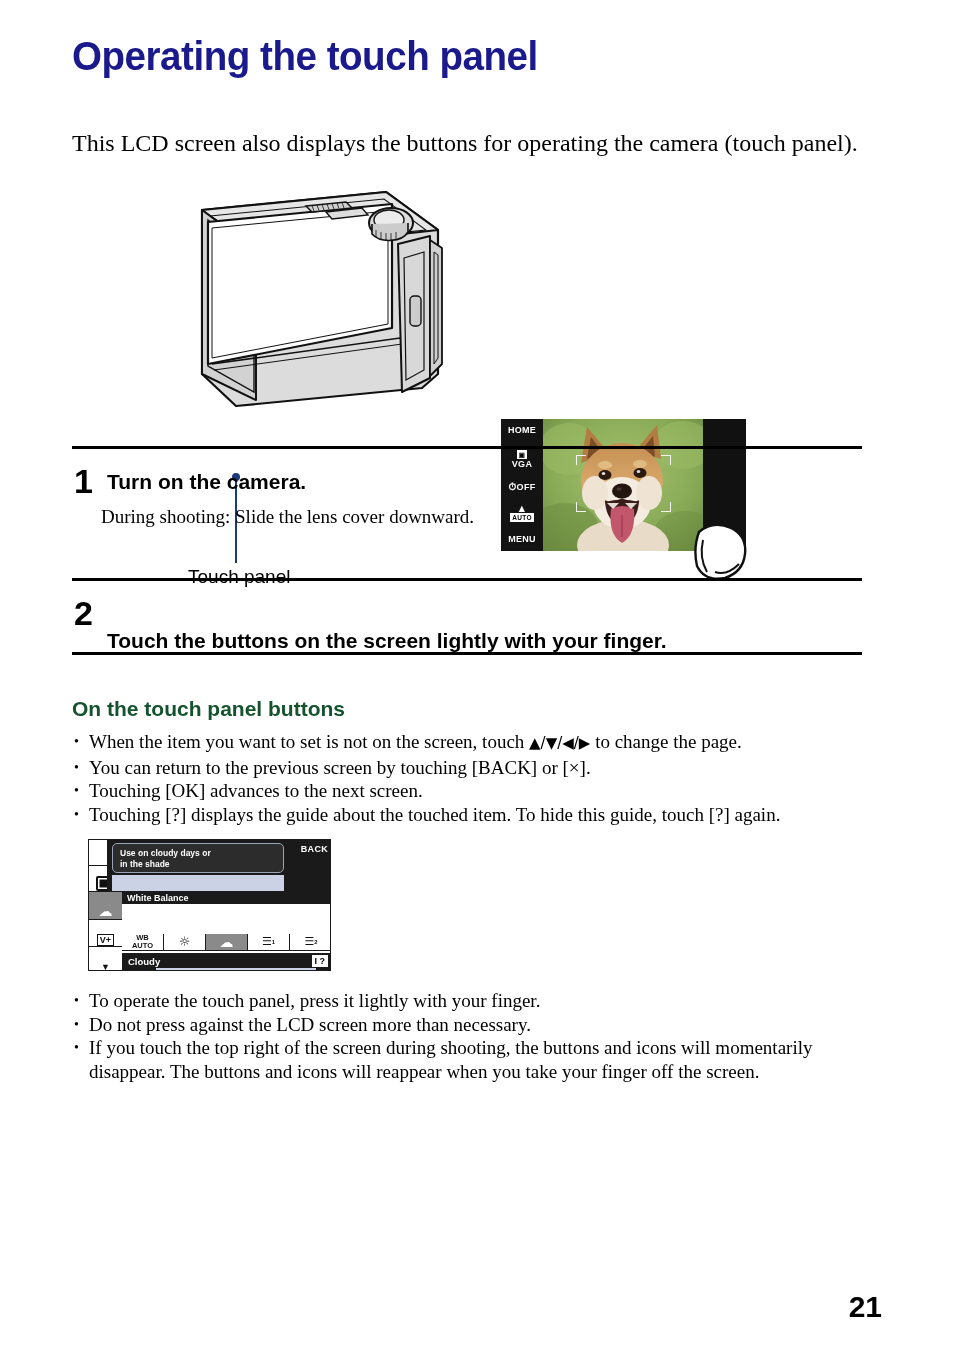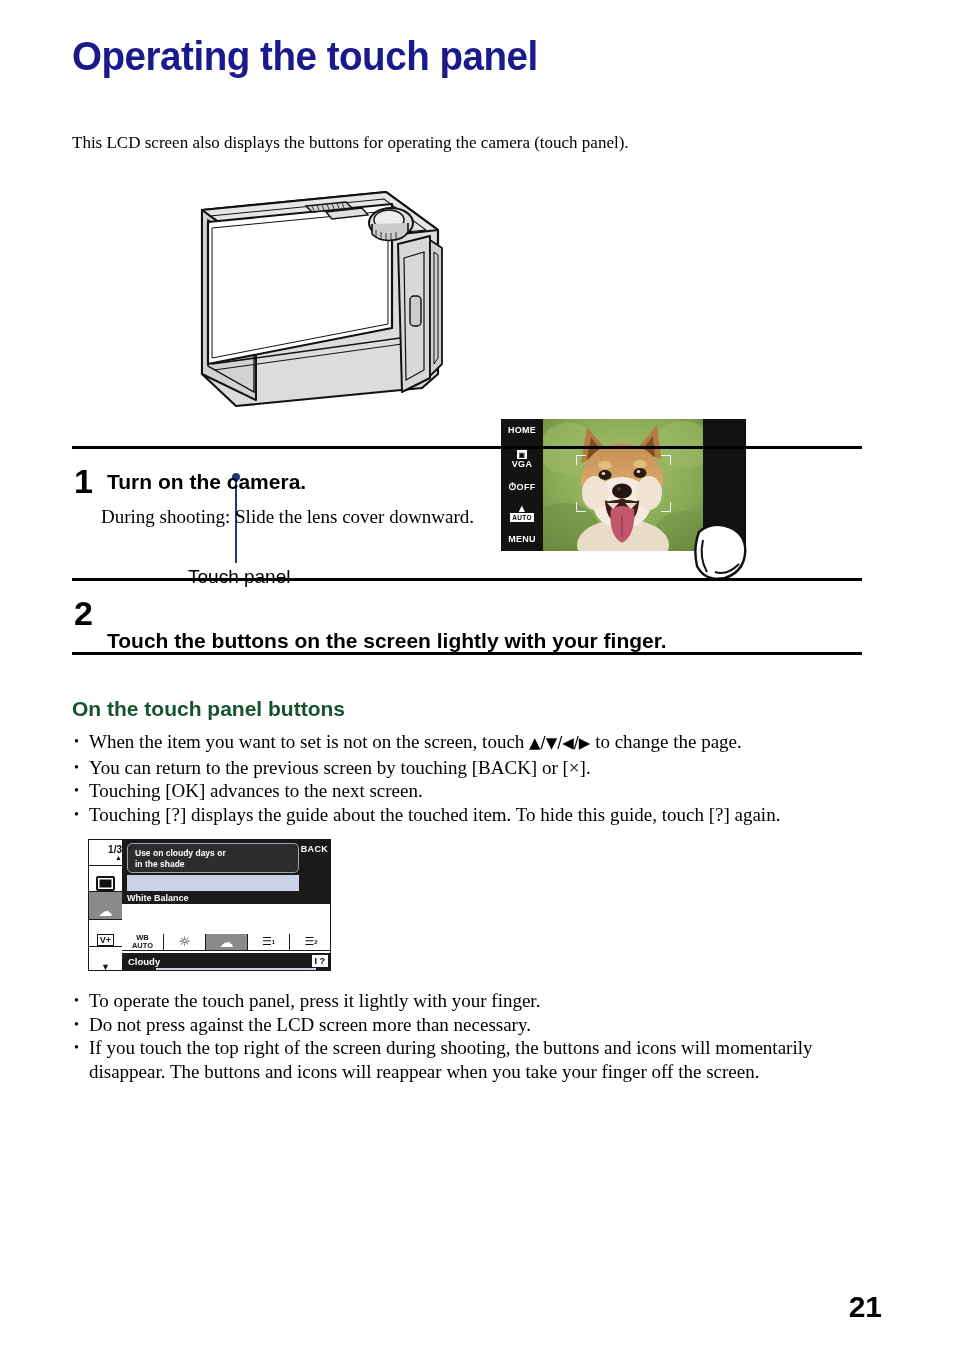--- a/index.html
+++ b/index.html
@@ -35,21 +35,21 @@
     transform: scaleX(0.94);
     transform-origin: left center;
     white-space: nowrap;
   }
 
   
   .intro {
     position: absolute;
     left: 72px;
     top: 131px;
-    font-size: 17px;
+    font-size: 24px;
     line-height: 24px;
     white-space: nowrap;
     text-align: center;
   }
 
   
   .figure-area {
     position: absolute;
     left: 0;
     top: 178px;
@@ -257,25 +257,26 @@
     color: #111;
     text-align: center;
     font-weight: bold;
     font-size: 10px;
     display: flex;
     align-items: flex-end;
     justify-content: center;
   }
   .wb-top {
     position: absolute;
-    left: 33px;
+    left: 18px;
     top: 0;
     width: 210px;
     height: 51px;
     background: #1a1a1a;
+    padding-left: 15px;
   }
   .wb-guide {
     position: absolute;
     left: 5px;
     top: 3px;
     width: 172px;
     height: 30px;
     background: #2c2c2c;
     border: 1px solid #9aa3b8;
     border-radius: 5px;

